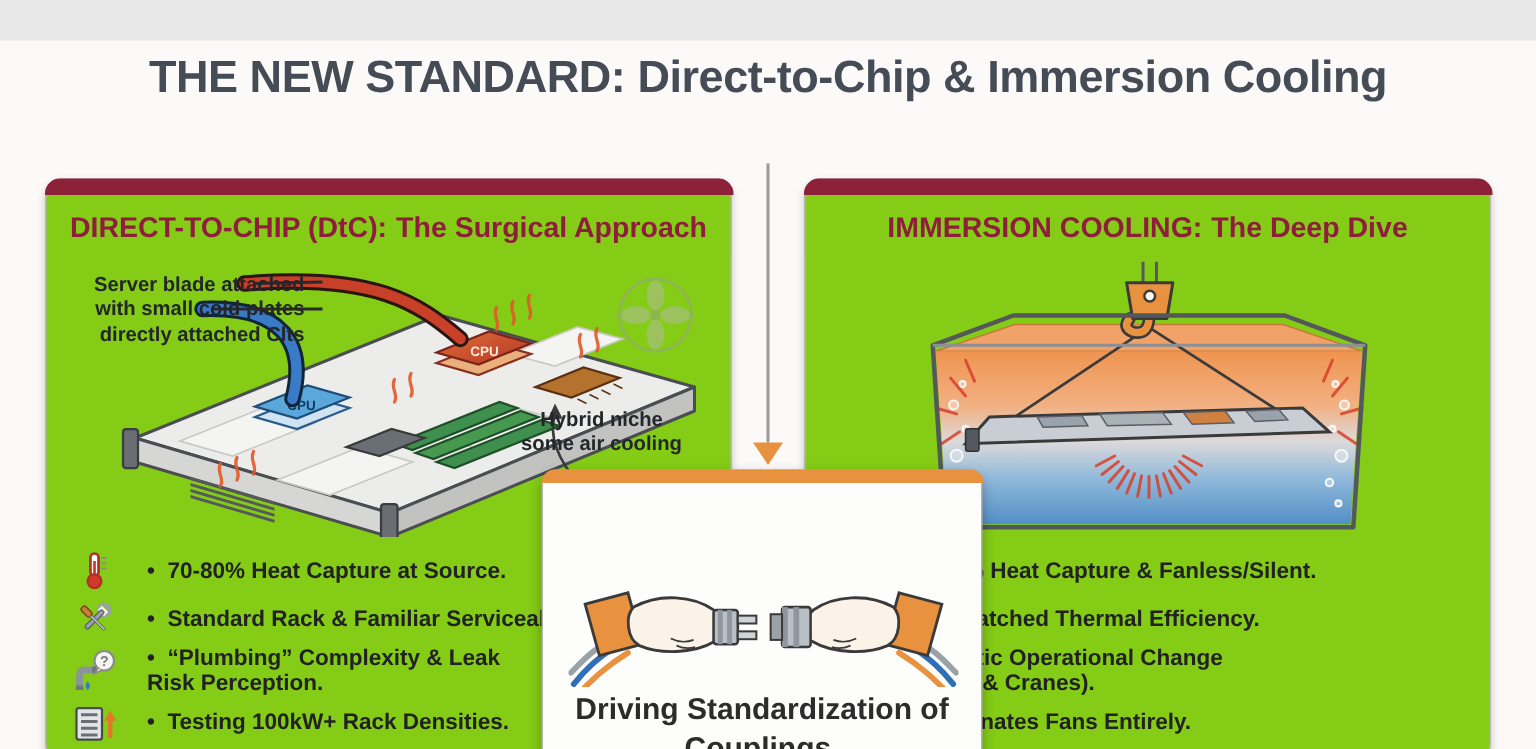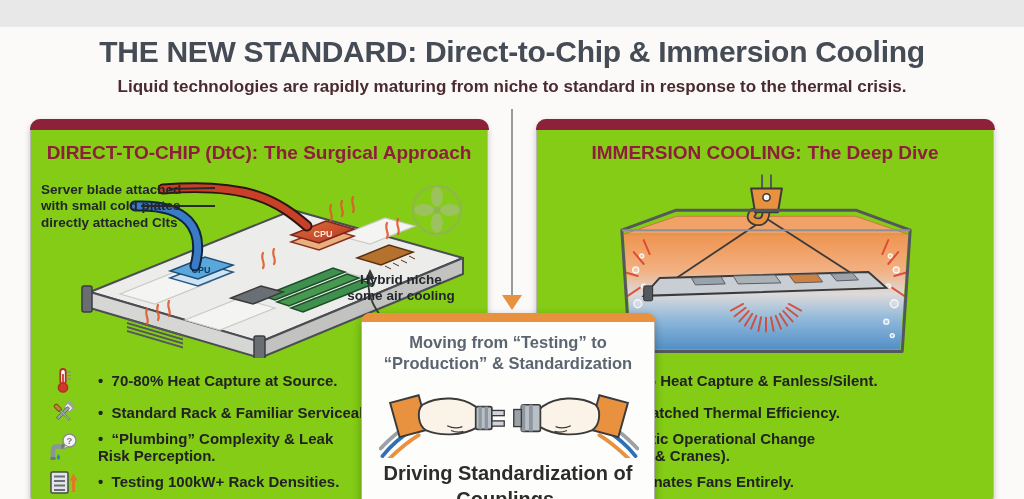--- a/index.html
+++ b/index.html
@@ -31,21 +31,21 @@
   .panel-title{
     position:absolute;top:22px;left:0;width:100%;text-align:center;
     font-size:19px;color:#8e1e3c;font-weight:700;
   }
   .panel-title .strong{font-weight:800;margin-right:6px;}
   .illus{position:absolute;}
   .anno{
     position:absolute;font-size:13.5px;font-weight:700;color:#23262a;
     line-height:1.22;white-space:pre-line;
   }
-  .anno-server{left:10px;top:62px;width:172px;text-align:left;}
+  .anno-server{left:0;top:62px;width:172px;text-align:right;}
   .anno-hybrid{left:300px;top:152px;width:140px;text-align:center;}
   .bullets{
     position:absolute;left:13px;right:10px;top:246px;
     display:flex;flex-direction:column;gap:2px;
   }
   .bullet-row{display:flex;align-items:center;gap:16px;min-height:26px;}
   .bullet-row .icon-box{flex:0 0 38px;display:flex;justify-content:center;align-items:center;}
   .bullet-text{
     font-size:15px;font-weight:700;color:#222;line-height:1.15;white-space:pre-line;
   }
@@ -74,21 +74,20 @@
     position:absolute;top:146px;left:0;width:100%;text-align:center;
     font-size:20px;font-weight:700;color:#2c2c2c;line-height:1.3;white-space:pre-line;
   }
 </style>
 </head>
 <body>
 
 <div id="stage">
 
   <div class="title">THE NEW STANDARD: Direct-to-Chip &amp; Immersion Cooling</div>
-  <div class="subtitle">Liquid technologies are rapidly maturing from niche to standard in response to the thermal crisis.</div>
 
   <div class="flow-line"></div>
   <div class="flow-head"></div>
 
   <div class="panel panel-left">
     <div class="accent-bar"></div>
     <div class="panel-title">
       <span class="strong">DIRECT-TO-CHIP (DtC):</span><span>The Surgical Approach</span>
     </div>
 
@@ -399,22 +398,20 @@
             <line x1="6.5" y1="23.5" x2="23.5" y2="6.5" stroke="#4a4a4a" stroke-width="2.4"></line>
           </svg>
         </span>
         <span class="bullet-text">Eliminates Fans Entirely.</span>
       </div>
     </div>
   </div>
 
   <div class="center-card">
     <div class="card-bar"></div>
-    <div class="card-title">Moving from “Testing” to
-“Production” &amp; Standardization</div>
 
     <svg class="card-illus" width="260" height="78" viewBox="0 0 270 82">
 
       <g fill="none" stroke-linecap="round" stroke-width="4">
         <path d="M 34,52 C 18,62 10,70 2,80" stroke="#2f6fb8"></path>
         <path d="M 40,58 C 24,68 16,76 8,84" stroke="#e8913f"></path>
         <path d="M 30,47 C 14,57 8,64 0,72" stroke="#9aa2a8"></path>
         <path d="M 236,52 C 252,62 260,70 268,80" stroke="#2f6fb8"></path>
         <path d="M 230,58 C 246,68 254,76 262,84" stroke="#e8913f"></path>
         <path d="M 240,47 C 256,57 262,64 270,72" stroke="#9aa2a8"></path>

